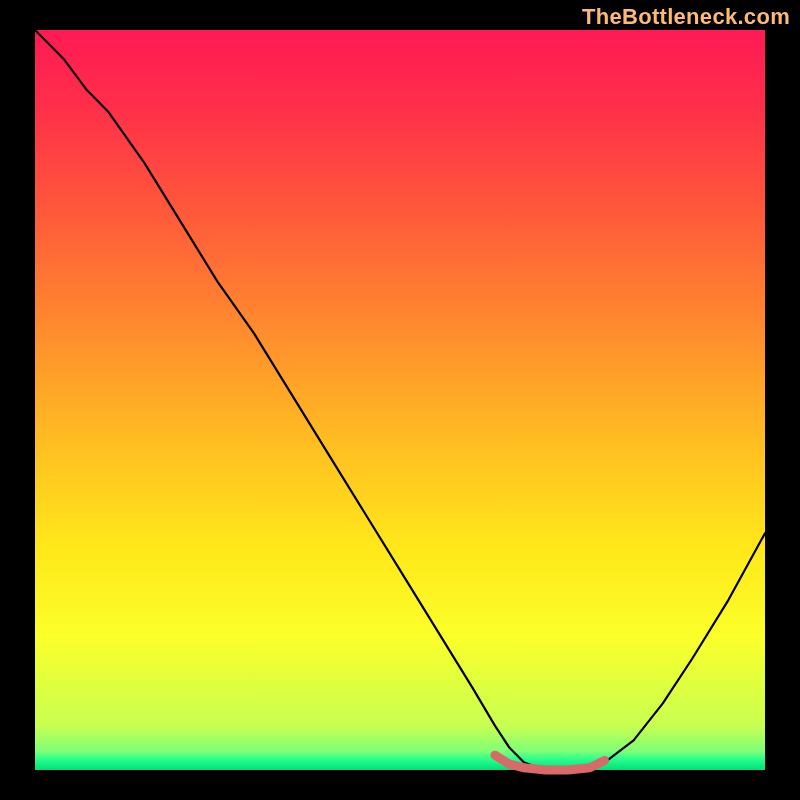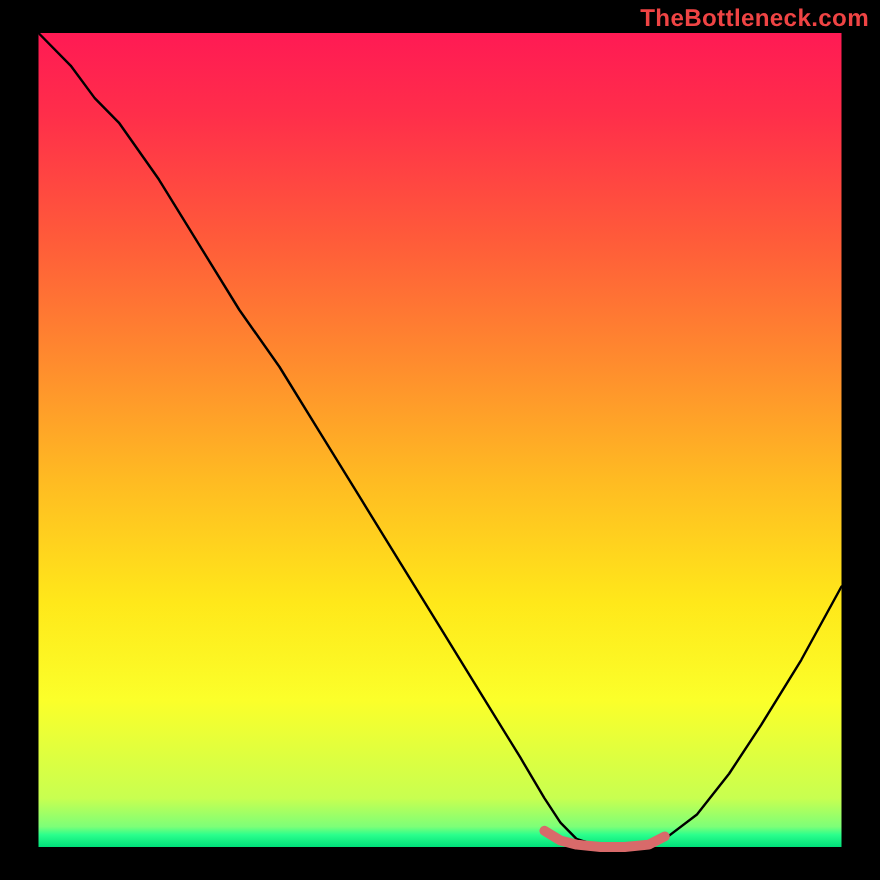--- a/index.html
+++ b/index.html
@@ -21,21 +21,21 @@
     top: 0;
     left: 0;
   }
   .attribution {
     position: absolute;
     top: 4px;
     right: 10px;
     font-family: Arial, Helvetica, sans-serif;
     font-size: 22px;
     font-weight: 600;
-    color: #ef4444;
+    color: #fdba74;
     letter-spacing: 0.3px;
   }
 </style>
 </head>
 <body>
 
 <div class="stage">
   <svg id="svg-root" width="800" height="800" viewBox="0 0 800 800">
     <defs>
       <linearGradient id="bg-grad" x1="0" y1="0" x2="0" y2="1">

